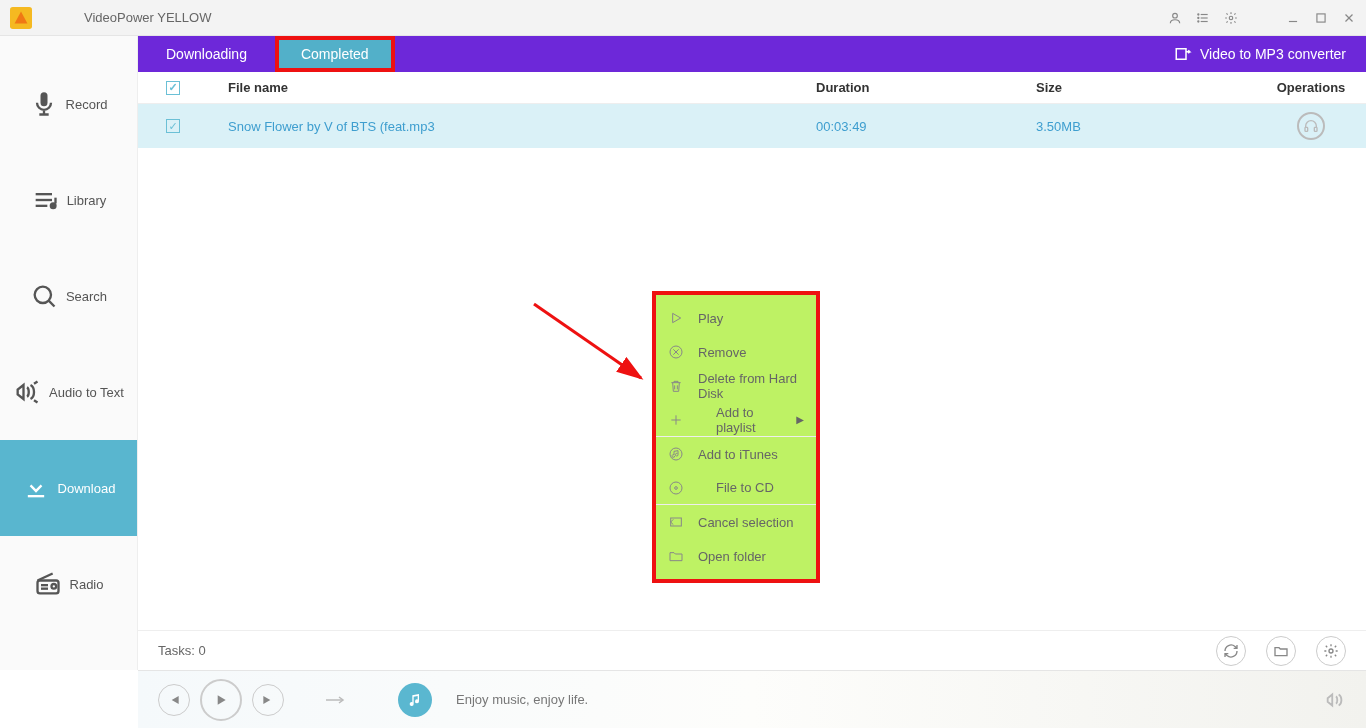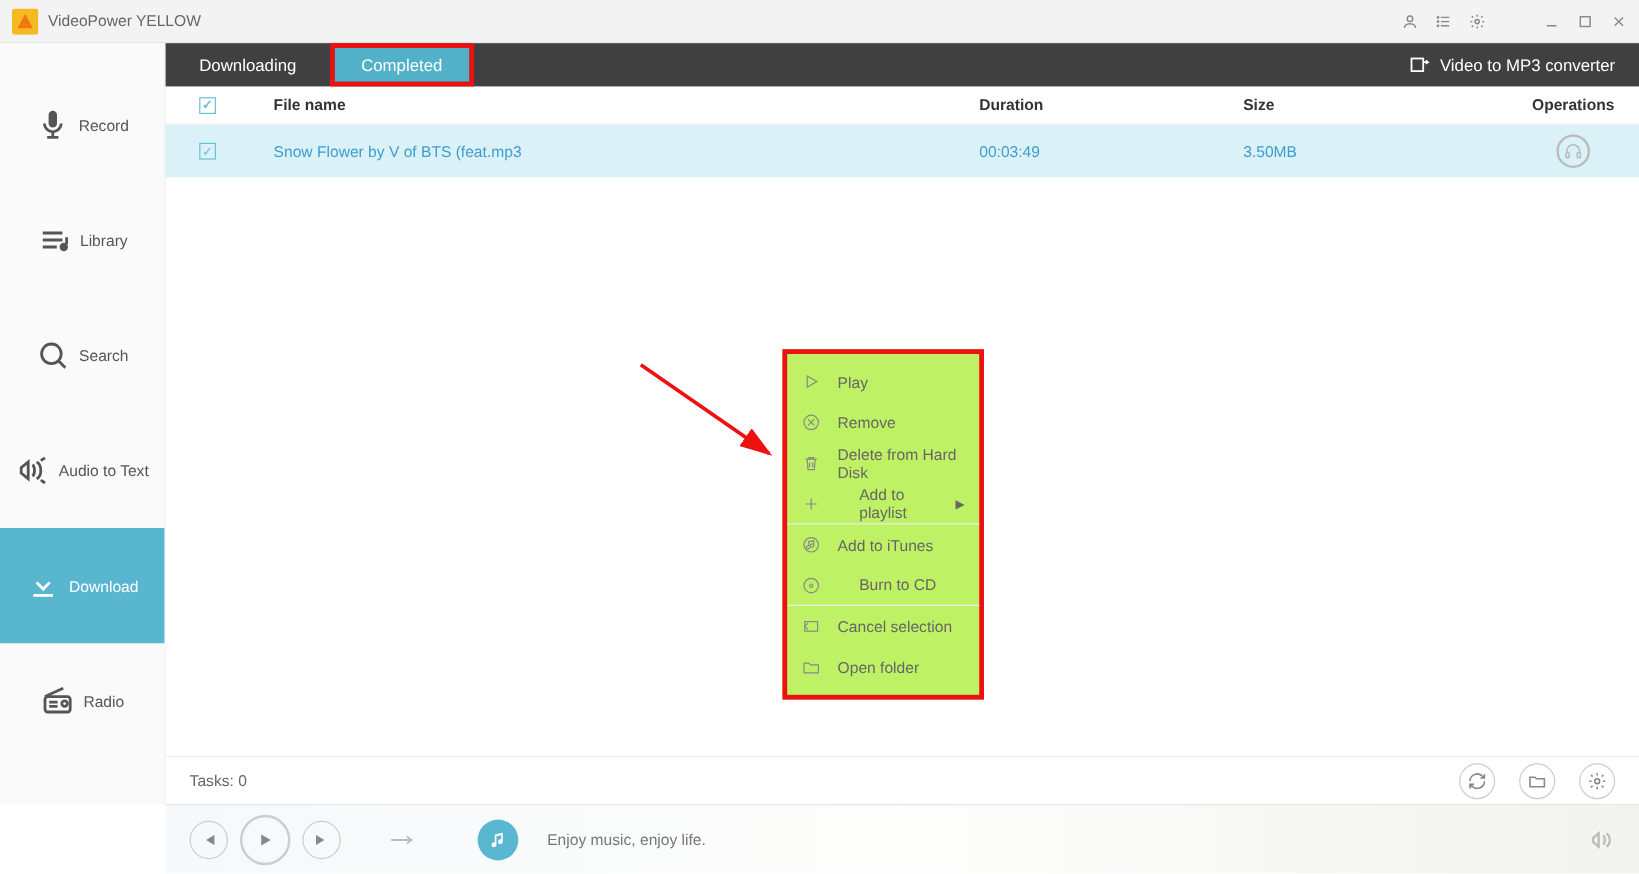--- a/index.html
+++ b/index.html
@@ -1,28 +1,28 @@
 <!DOCTYPE html>
 <html><head>
 <meta charset="utf-8">
 <style>
   * { box-sizing: border-box; margin: 0; padding: 0; font-family: "Segoe UI", Arial, sans-serif; }
   body { width: 1366px; height: 728px; background: #fff; overflow: hidden; position: relative; }
   .titlebar { height: 36px; background: #f3f3f3; display: flex; align-items: center; padding: 0 10px; border-bottom: 1px solid #e5e5e5; }
   .logo { width: 22px; height: 22px; margin-right: 8px; }
-  .app-title { font-size: 13px; color: #666; flex: 1; }
+  .app-title { font-size: 13px; color: #666; flex: 1; margin-left: 44px; }
   .titlebar-icons { display: flex; gap: 14px; color: #888; align-items: center; }
   .titlebar-icons svg, .titlebar-icons span { width: 14px; height: 14px; }
   .app-body { display: flex; height: calc(100% - 36px - 58px); }
   .sidebar { width: 138px; background: #fafafa; display: flex; flex-direction: column; align-items: center; padding-top: 20px; border-right: 1px solid #eee; }
   .side-item { width: 100%; height: 96px; display: flex; flex-direction: row; align-items: center; justify-content: center; color: #555; cursor: pointer; font-size: 13px; gap: 8px; }
   .side-item.active { background: #59b6cf; color: #fff; }
   .side-item svg { width: 28px; height: 28px; }
   .main { flex: 1; display: flex; flex-direction: column; }
-  .tabs { height: 36px; background: #404040; display: flex; align-items: center; color: #fff; font-size: 14px; }
+  .tabs { height: 36px; background: #6d28d9; display: flex; align-items: center; color: #fff; font-size: 14px; }
   .tab { padding: 0 28px; height: 36px; display: flex; align-items: center; cursor: pointer; }
   .tab.completed-wrap { position: relative; border: 4px solid #e11; padding: 0; height: 36px; }
   .tab.completed-wrap .inner { background: #52b0c9; height: 28px; padding: 0 22px; display: flex; align-items: center; }
   .spacer { flex: 1; }
   .converter { display: flex; align-items: center; gap: 8px; padding-right: 20px; cursor: pointer; }
   .table-head { height: 32px; display: flex; align-items: center; border-bottom: 1px solid #eee; font-size: 13px; color: #333; font-weight: 600; }
   .col-check { width: 70px; display: flex; justify-content: center; }
   .col-name { flex: 1; padding-left: 20px; }
   .col-dur { width: 220px; }
   .col-size { width: 220px; }
@@ -234,21 +234,21 @@
               <circle cx="12" cy="12" r="9"></circle>
               <path d="M10 15a2 2 0 11-1-1.7V8l6-1v6a2 2 0 11-1-1.7"></path>
             </svg>
           <span>Add to iTunes</span>
         </div>
         <div class="ctx-item border-b">
           <svg viewBox="0 0 24 24" fill="none" stroke="#888" stroke-width="1.5">
               <circle cx="12" cy="12" r="9"></circle>
               <circle cx="12" cy="12" r="2"></circle>
             </svg>
-          <span>Burn to CD</span>
+          <span>File to CD</span>
         </div>
         <div class="ctx-item">
           <svg viewBox="0 0 24 24" fill="none" stroke="#888" stroke-width="1.5">
               <rect x="4" y="6" width="16" height="12"></rect>
               <path d="M4 12l4-4M4 12l4 4"></path>
             </svg>
           <span>Cancel selection</span>
         </div>
         <div class="ctx-item">
           <svg viewBox="0 0 24 24" fill="none" stroke="#888" stroke-width="1.5">

